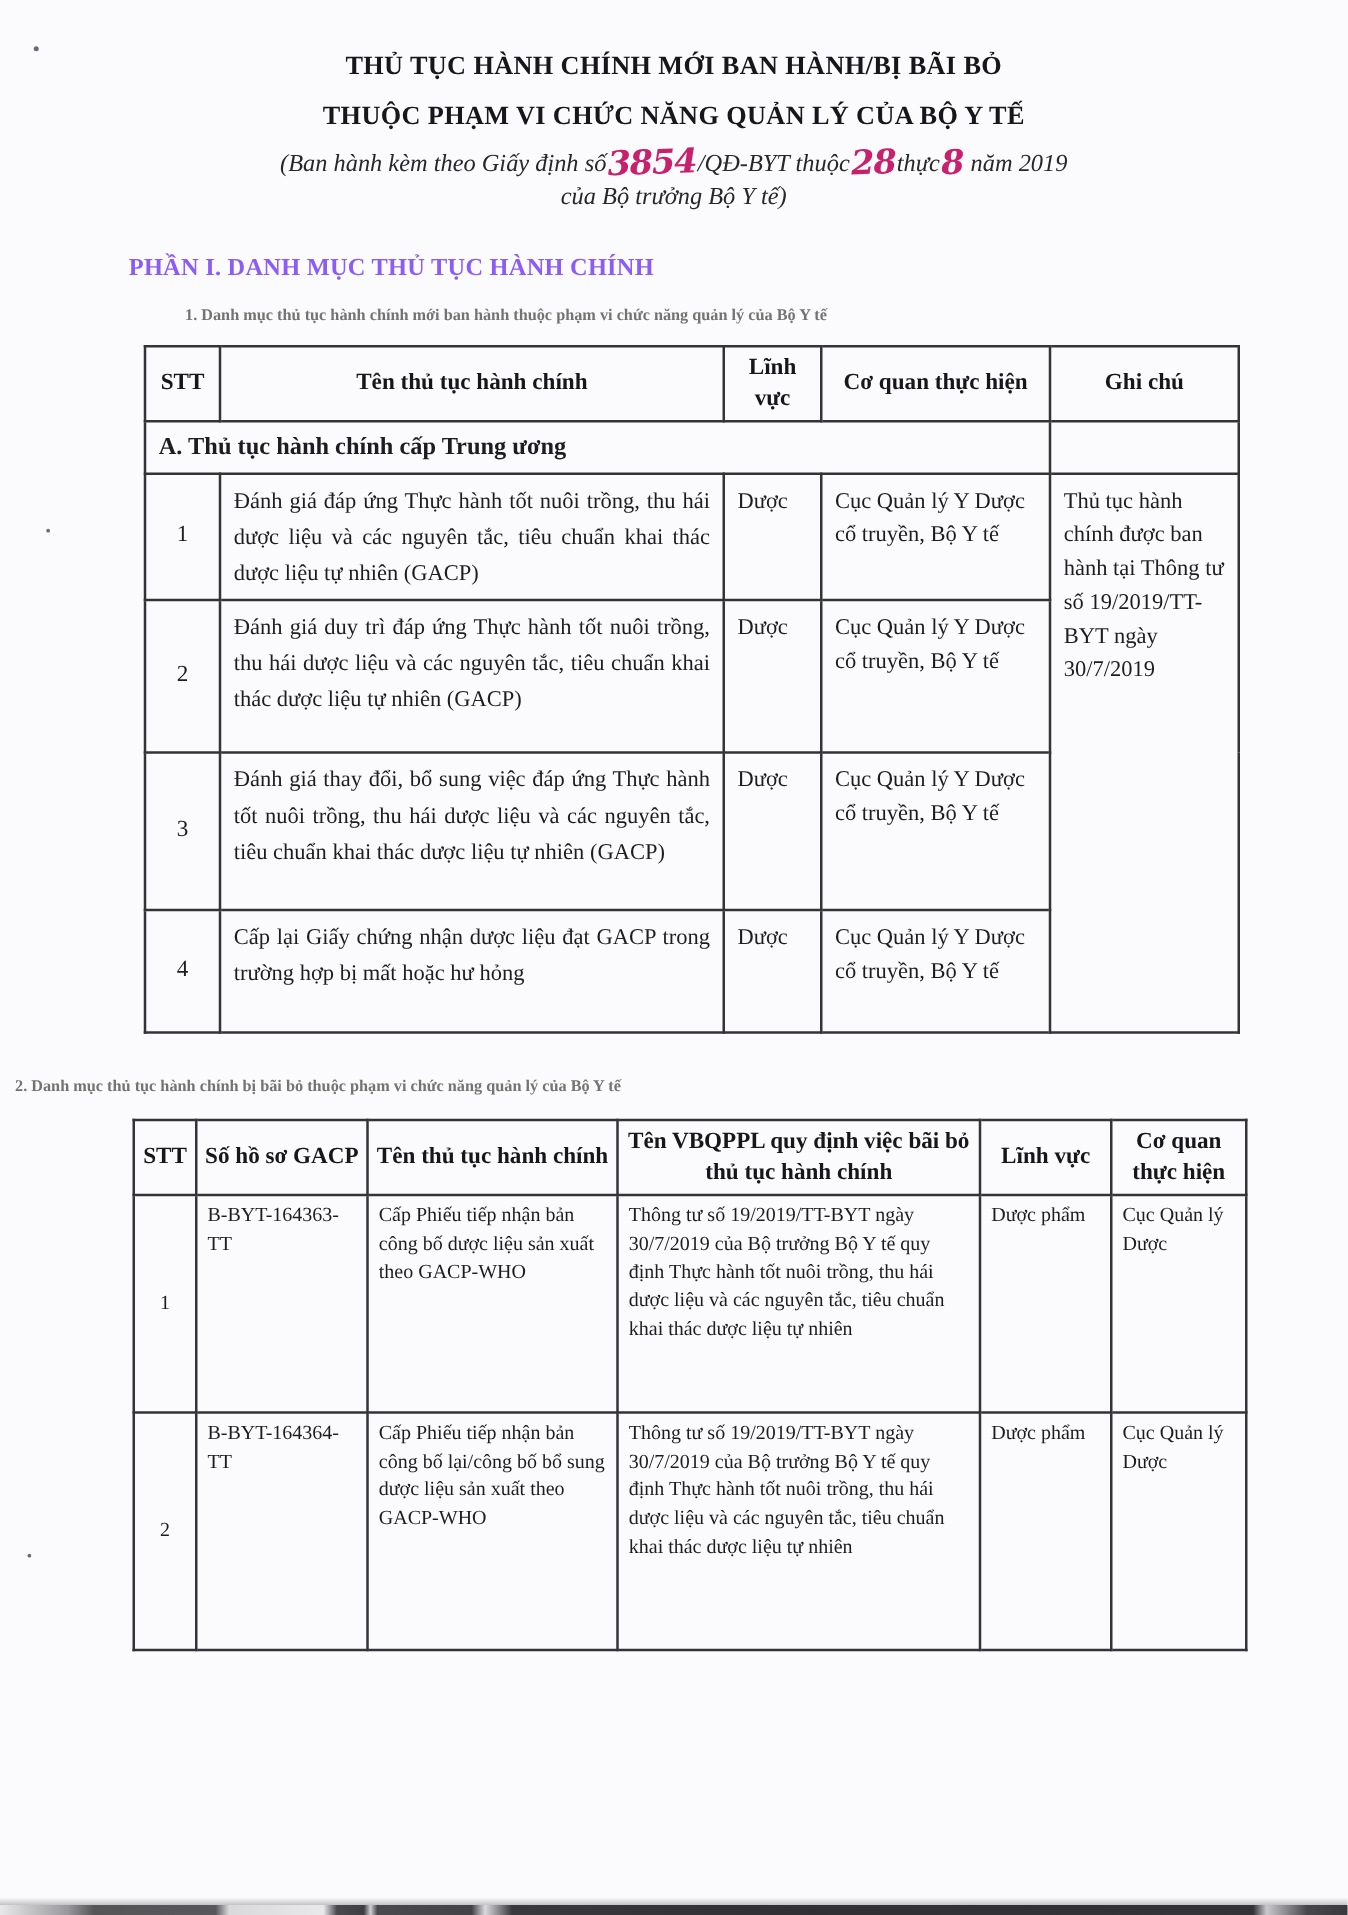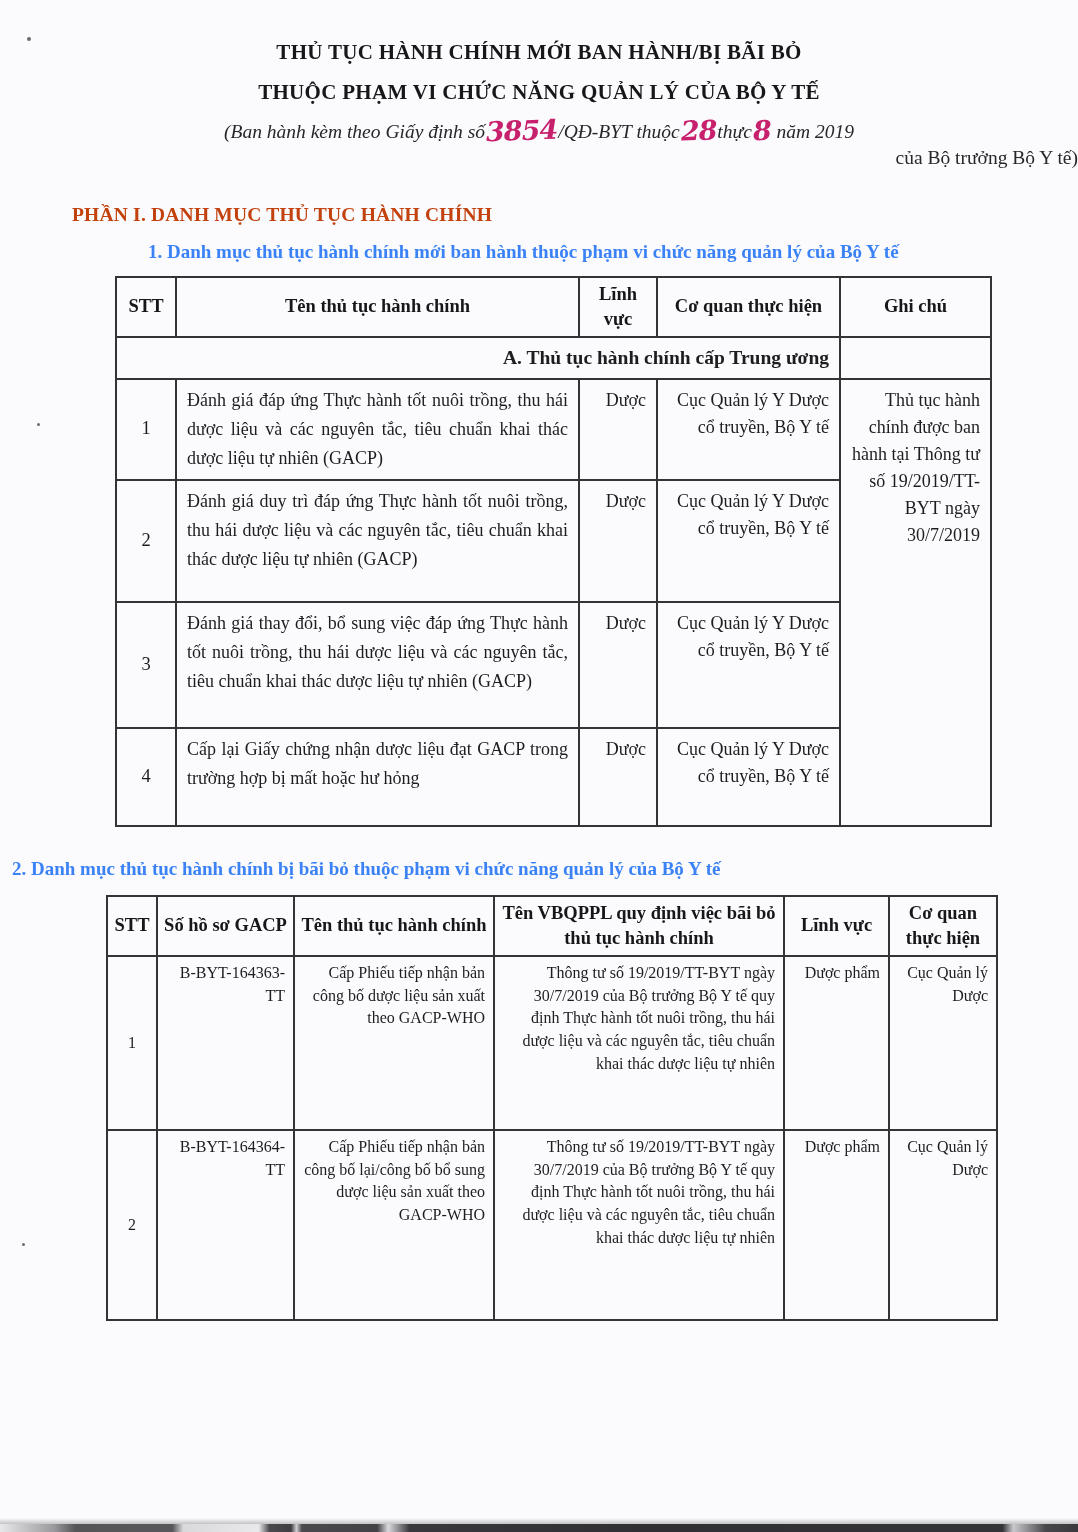--- a/index.html
+++ b/index.html
@@ -16,62 +16,62 @@
   
   .title-block { margin-top:32px; text-align:center; }
   .title-line {
     font-size:21px; font-weight:bold; letter-spacing:.3px;
     line-height:40px; color:#17171b;
   }
   .subtitle-line {
     font-style:italic; font-size:19.5px; line-height:27px; color:#26262b;
     margin-top:6px;
   }
-  .subtitle-line2 { font-size:19.5px; line-height:25px; color:#26262b;text-align:right; }
+  .subtitle-line2 { font-style:italic; font-size:19.5px; line-height:25px; color:#26262b; }
   .hw {
     display:inline-block;
     color:#c7216e;
     font-family:"DejaVu Serif",serif;
     font-style:italic; font-weight:bold;
     font-size:27px; line-height:0;
     letter-spacing:-1px;
     transform:rotate(-2deg);
     position:relative; top:2px;
     padding:0 1px;
   }
 
   
   .part-heading {
-    margin:34px 60px 0 72px;
-    font-size:19.5px; font-weight:bold; color:#c2410c;
+    margin:34px 60px 0 103px;
+    font-size:19.5px; font-weight:bold; color:#8b5cf6;
     letter-spacing:.2px;
   }
   .section-heading {
     margin:12px 70px 0 148px;
-    font-size:19px; font-weight:bold; color:#3b82f6;
+    font-size:13px; font-weight:bold; color:#737373;
     line-height:28px; max-width:850px;
   }
   .section-heading.second { margin-top:28px;margin-left:12px; }
 
   
   table {
     border-collapse:collapse; table-layout:fixed;
     background:transparent;
   }
   .t1 { margin:10px 0 0 115px; width:875px; }
   .t2 { margin:12px 0 0 106px; width:890px; }
   th, td { border:2px solid #333338; }
   th {
     font-weight:bold; font-size:18.5px; color:#17171b;
     text-align:center; vertical-align:middle;
     padding:4px 6px; line-height:1.35;
   }
   td {
     font-size:18px; vertical-align:top;
-    padding:6px 10px; line-height:1.62;text-align:right;
+    padding:6px 10px; line-height:1.62;
   }
   .stt-cell { text-align:center; vertical-align:middle; font-size:18.5px; }
   .name-cell { text-align:justify; }
   .group-cell {
     font-weight:bold; font-size:19.5px; padding:4px 10px;
     vertical-align:middle;
   }
   .field-cell, .agency-cell, .note-cell { line-height:1.5; padding-top:7px; }
   .t2 td { font-size:16px; line-height:1.42; padding:5px 8px; }
 

